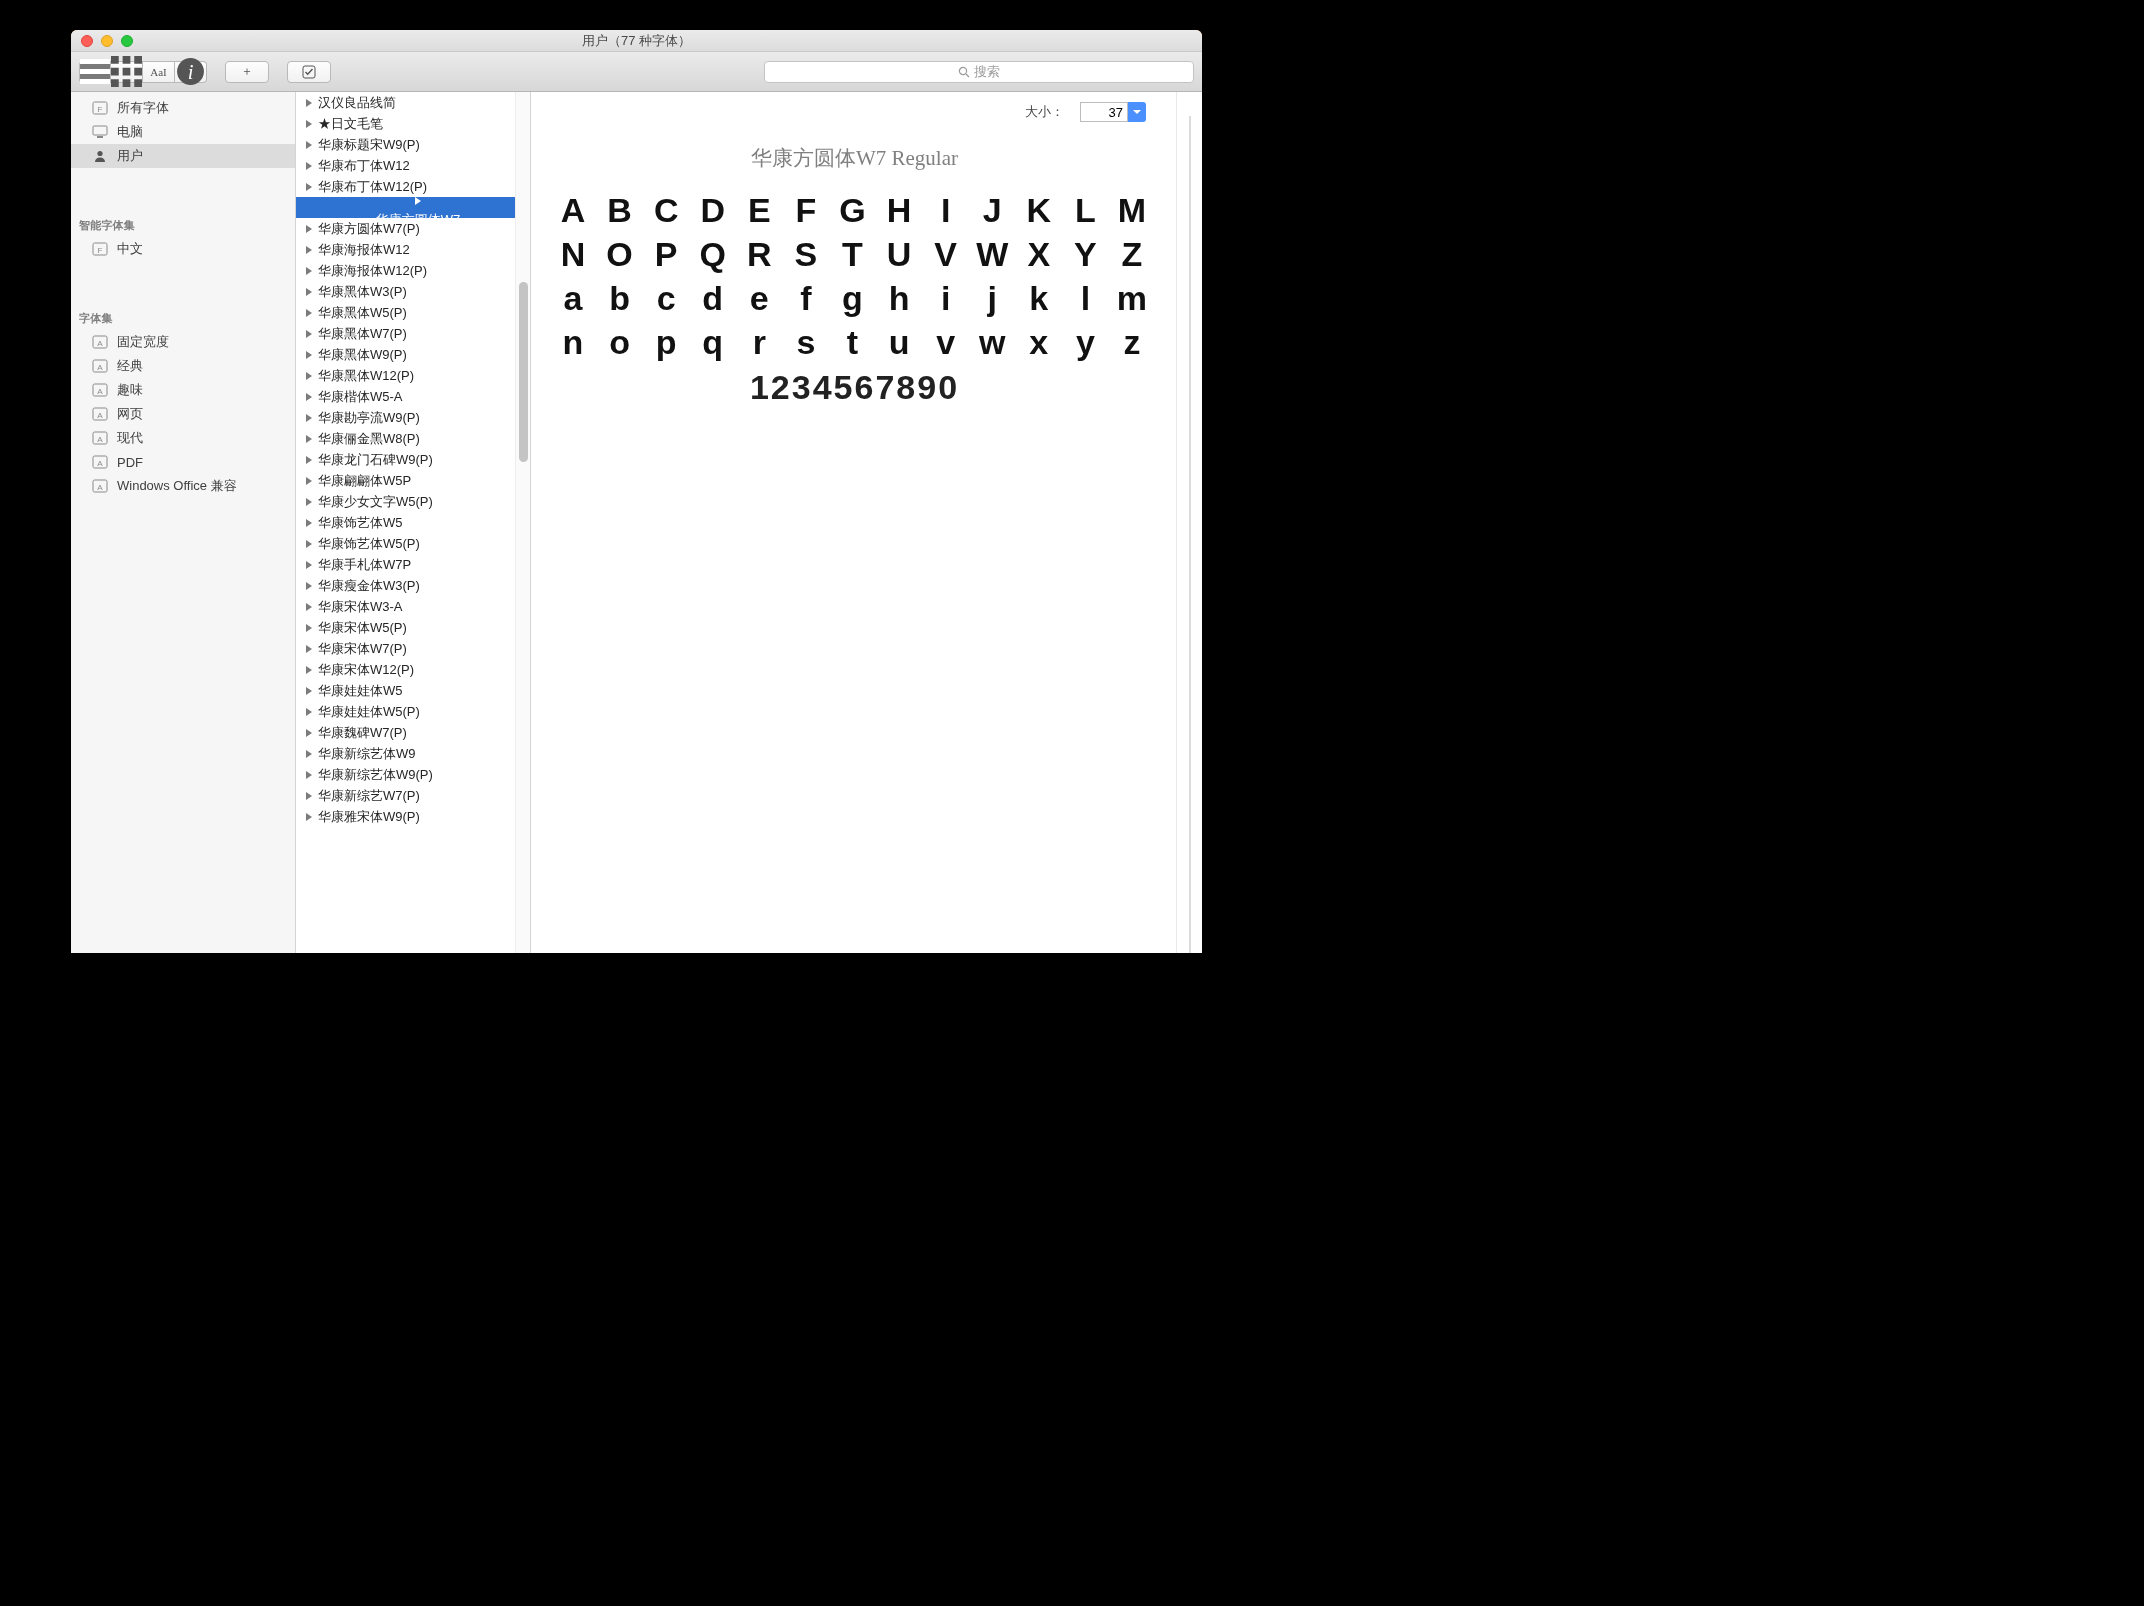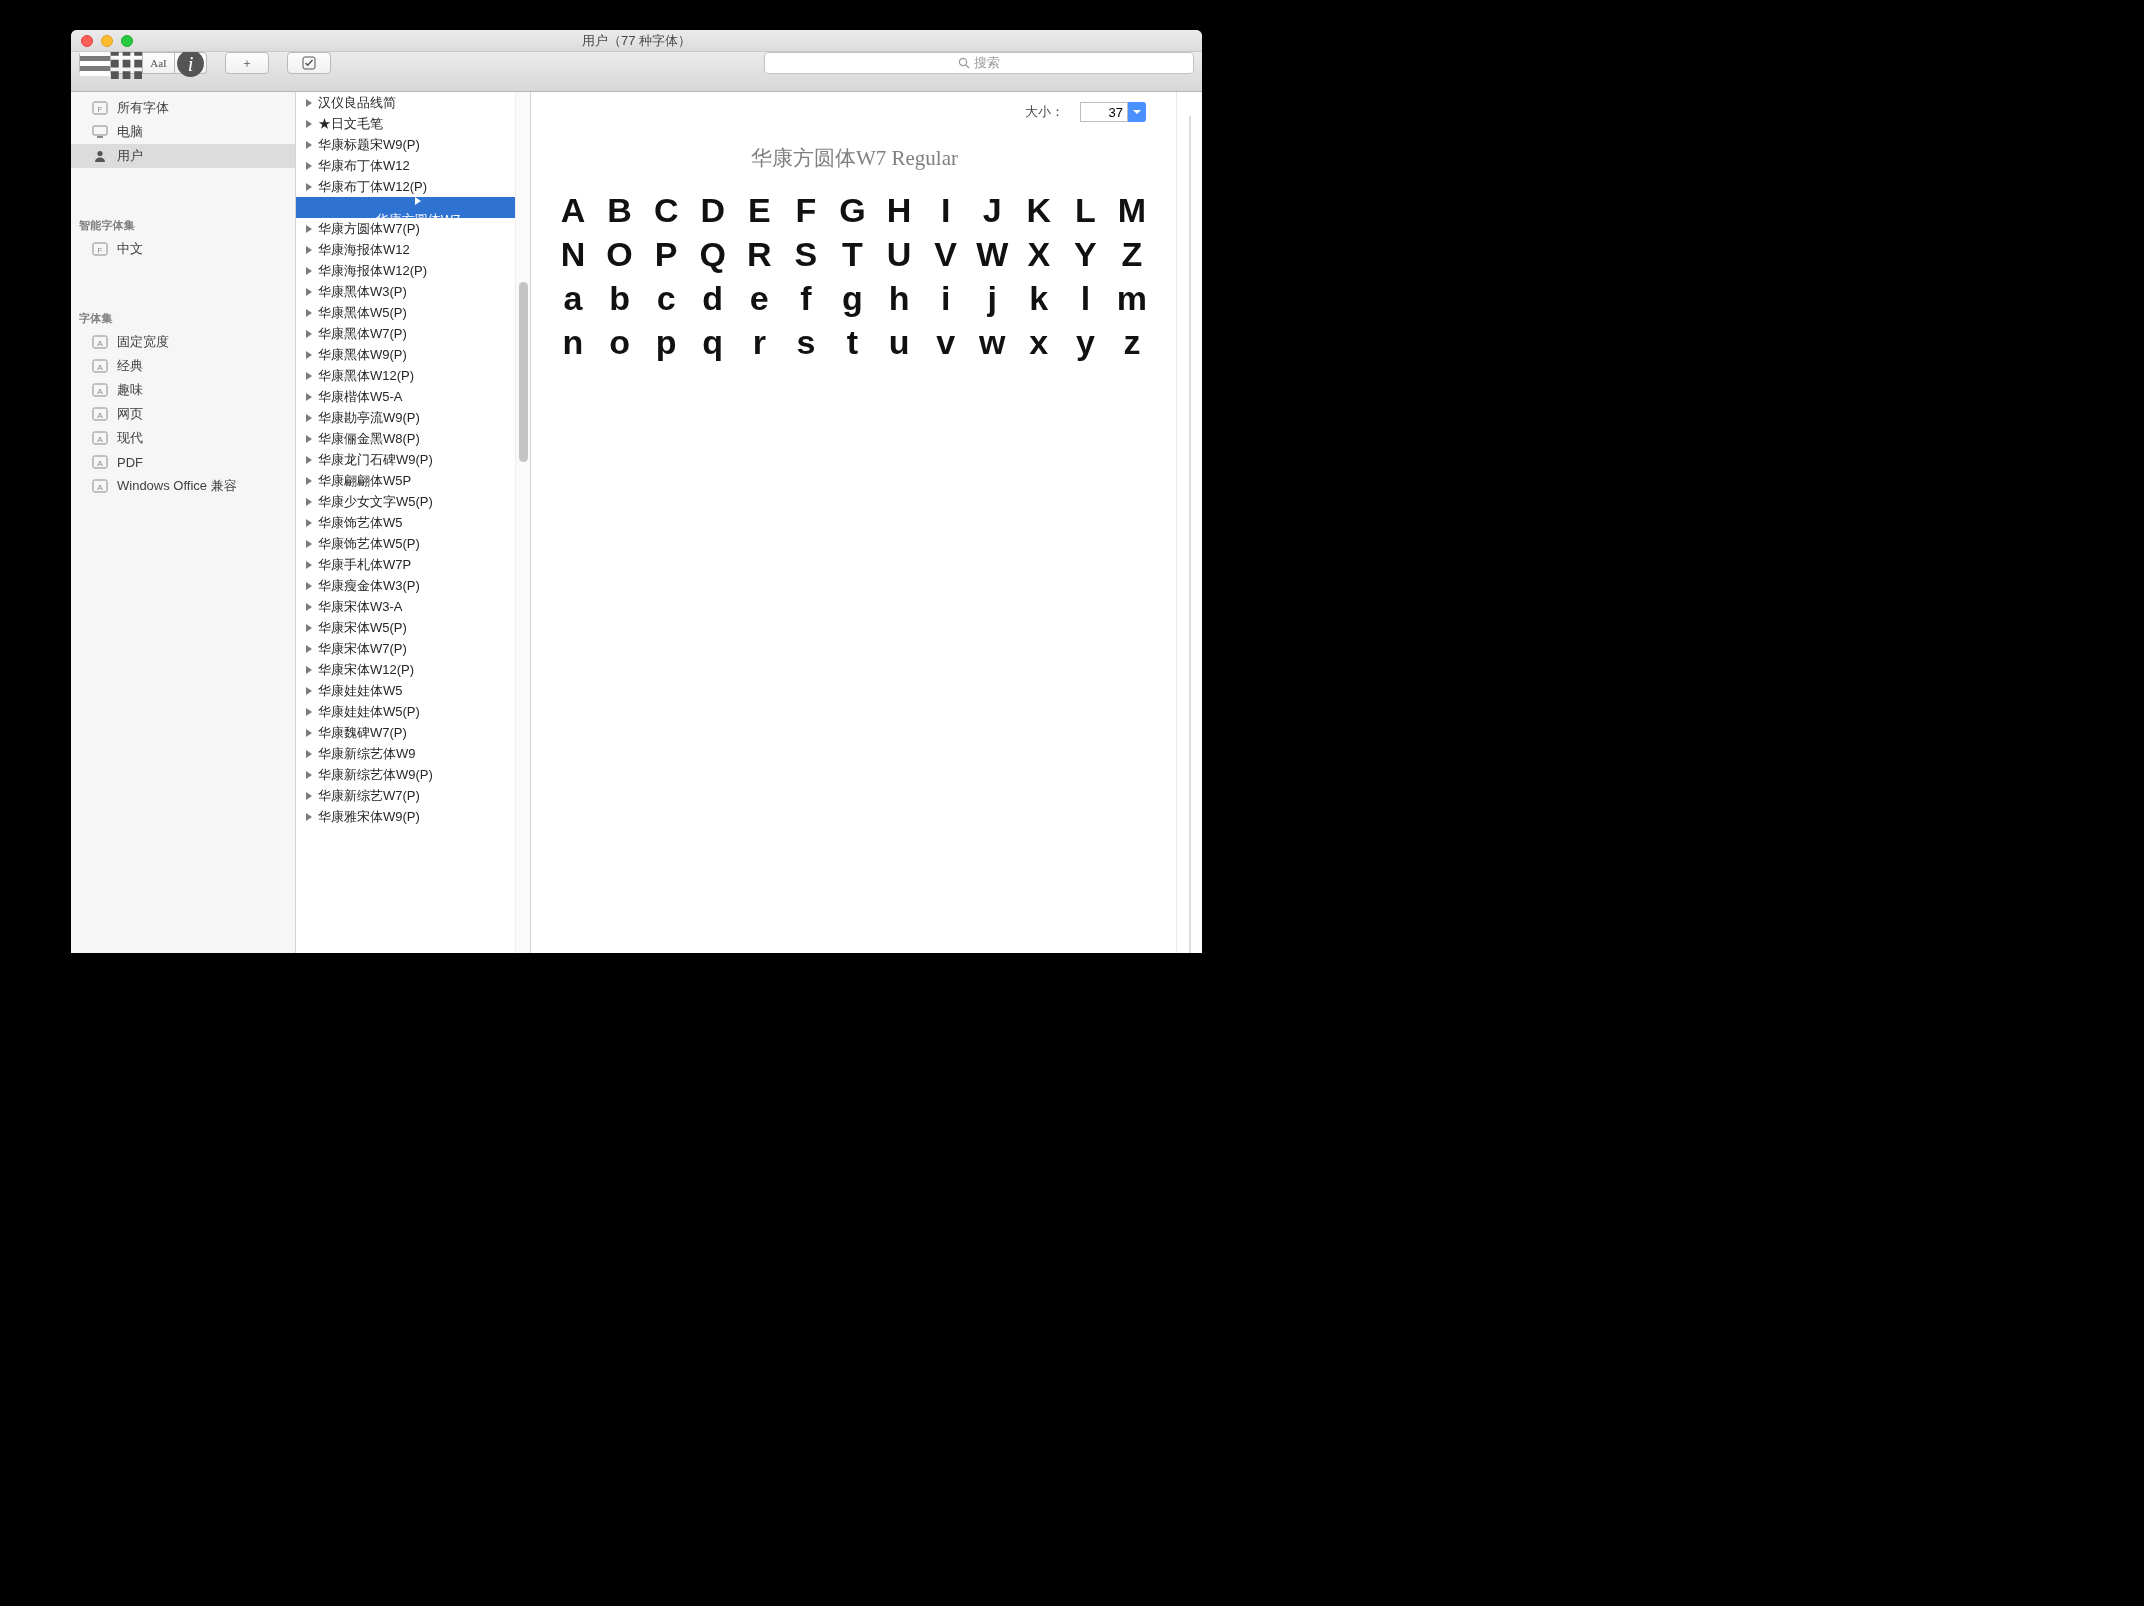--- a/index.html
+++ b/index.html
@@ -34,21 +34,21 @@
   .traffic { display: flex; gap: 8px; padding-left: 10px; }
   .dot { width: 12px; height: 12px; border-radius: 50%; }
   .dot.red { background:#ff5f57; border:.5px solid #e0443e;}
   .dot.yellow { background:#ffbd2e; border:.5px solid #dea123;}
   .dot.green { background:#28c940; border:.5px solid #1aad2b;}
   .title { position:absolute; left:0; right:0; text-align:center; font-size:13px; color:#4a4a4a;}
   .toolbar {
     height: 40px;
     background: linear-gradient(#ebebeb,#d7d7d7);
     border-bottom:1px solid #b6b6b6;
-    display:flex; padding:0 8px; gap:8px;
+    display:flex; align-items:center; padding:0 8px; gap:8px;
   }
   .seg { display:flex; }
   .tbtn {
     height:22px; min-width:32px;
     background:linear-gradient(#fdfdfd,#f1f1f1);
     border:1px solid #b9b9b9; color:#555;
     display:flex; align-items:center; justify-content:center;
     font-size:12px;
   }
   .tbtn.active { background:#7a7a7a; color:#fff; }
@@ -484,20 +484,21 @@
               <span>s</span>
               <span>t</span>
               <span>u</span>
               <span>v</span>
               <span>w</span>
               <span>x</span>
               <span>y</span>
               <span>z</span>
             </div>
           </div>
+        <div class="glyph-num">1234567890</div>
       </div>
       <div class="vslider">
         <div class="vtrack"></div>
         <div class="vfill"></div>
         <div class="vknob"></div>
       </div>
     </div>
 
   </div>
 </div>

